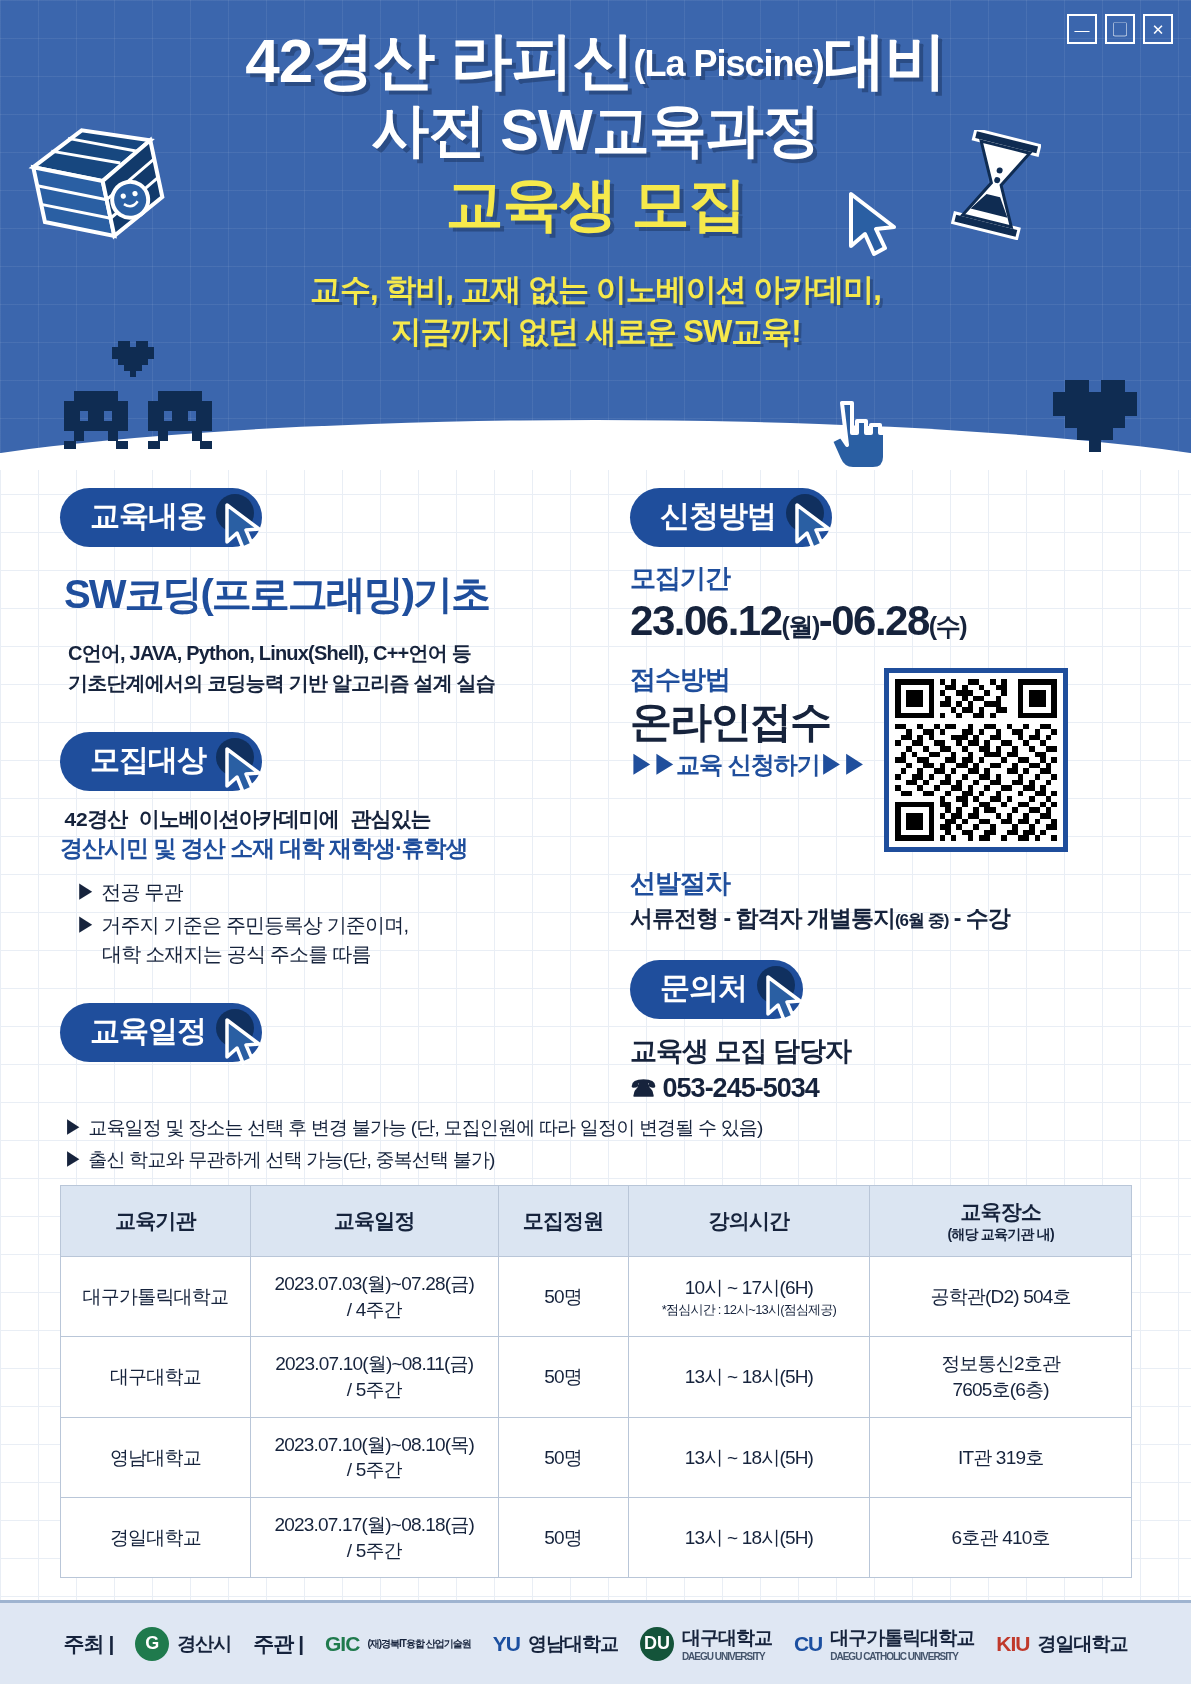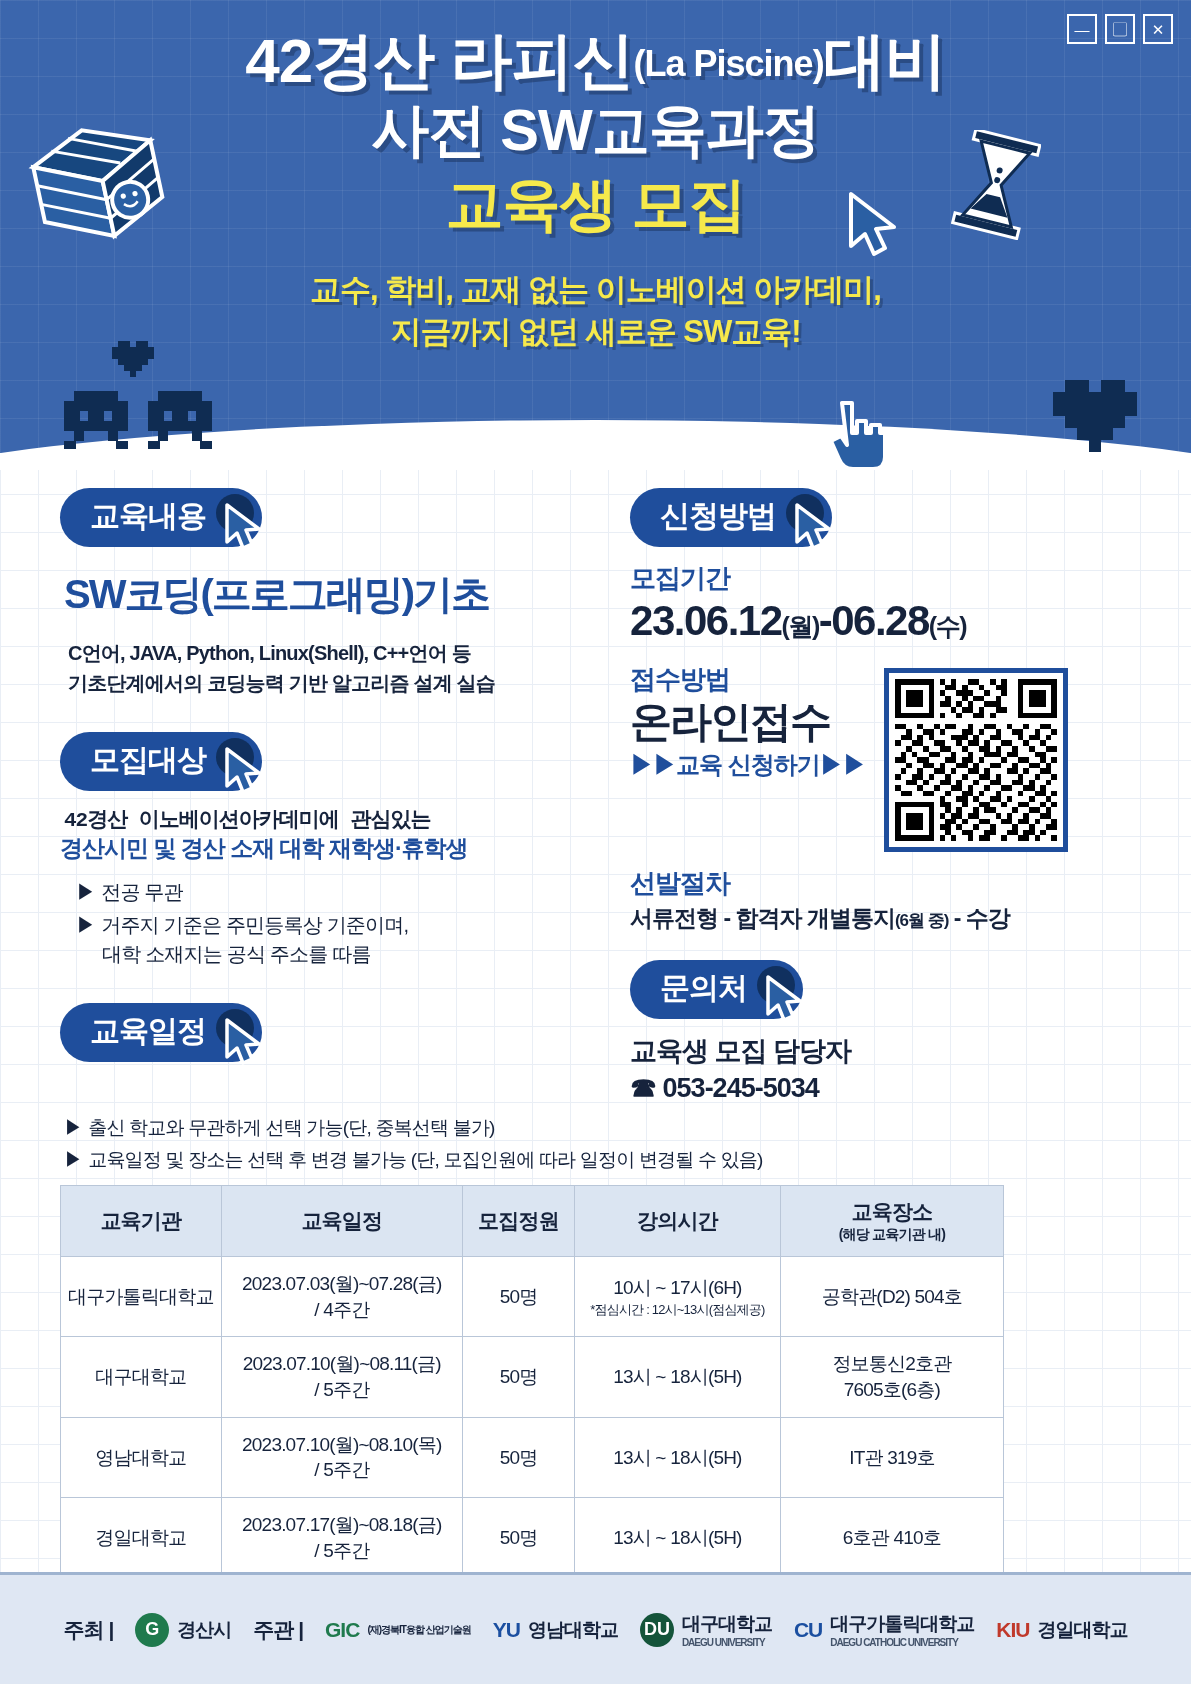--- a/index.html
+++ b/index.html
@@ -212,21 +212,21 @@
     font-weight: bold;
     color: #16233c;
     letter-spacing: -1px;
     line-height: 1.35;
   }
 
   
   .sched-notes { margin: 8px 0 12px 4px; }
   .sched-notes .bullet { font-size: 19px; }
   table {
-    width: 944px;
+    width: 1072px;
     border-collapse: collapse;
     margin: 6px 4px 0 0;
     background: #ffffff;
   }
   th, td {
     border: 1px solid #b9c6d8;
     text-align: center;
     letter-spacing: -0.8px;
   }
   thead th {
@@ -247,21 +247,21 @@
   .c1 { width: 190px; }
   .c2 { width: 248px; }
   .c3 { width: 130px; }
   .c4 { width: 242px; }
   .c5 { width: 262px; }
 
   
   .footer {
     position: absolute;
     left: 0; right: 0; bottom: 0;
-    height: 112px;
+    height: 84px;
     background: #dfe7f3;
     border-top: 3px solid #9fb4d0;
     display: flex;
     align-items: center;
     justify-content: center;
     gap: 22px;
   }
   .f-label {
     font-size: 21px;
     font-weight: bold;
@@ -698,22 +698,22 @@
           <div class="contact">교육생 모집 담당자</div>
           <div class="contact">
             <span>☎</span>
             <span>053-245-5034</span>
           </div>
         </div>
       </div>
     </div>
 
     <div class="sched-notes">
+      <div class="bullet"><span class="tri">▶</span><span>교육일정 및 장소는 선택 후 변경 불가능 (단, 모집인원에 따라 일정이 변경될 수 있음)</span></div>
       <div class="bullet"><span class="tri">▶</span><span>출신 학교와 무관하게 선택 가능(단, 중복선택 불가)</span></div>
-      <div class="bullet"><span class="tri">▶</span><span>교육일정 및 장소는 선택 후 변경 불가능 (단, 모집인원에 따라 일정이 변경될 수 있음)</span></div>
     </div>
 
     <table>
       <thead>
         <tr>
           <th class="c1">교육기관</th>
           <th class="c2">교육일정</th>
           <th class="c3">모집정원</th>
           <th class="c4">강의시간</th>
           <th class="c5">

